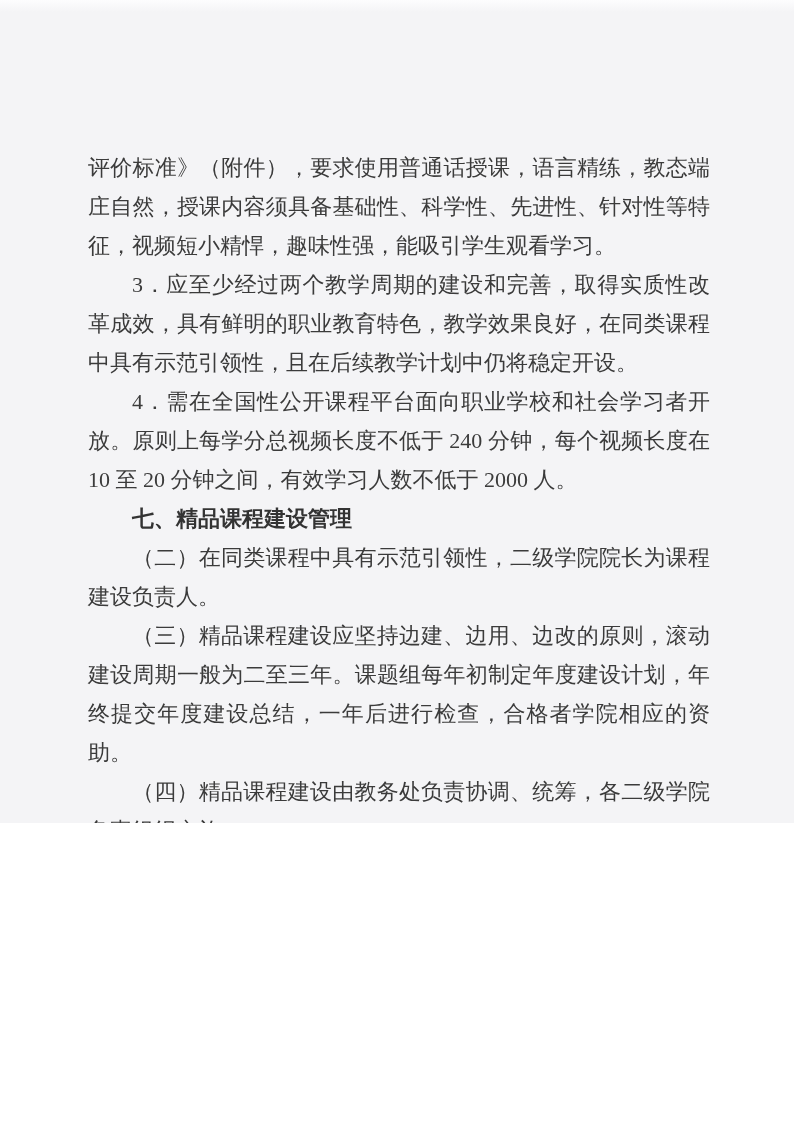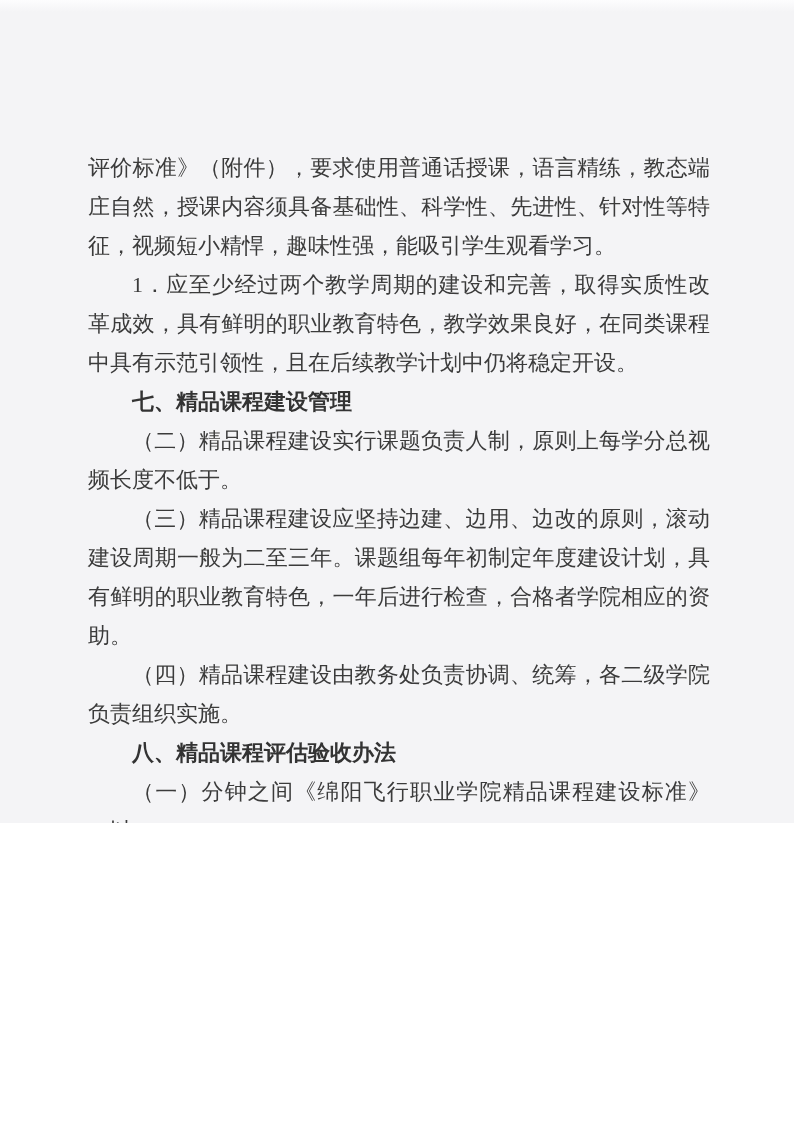--- a/index.html
+++ b/index.html
@@ -62,23 +62,24 @@
     color: #4a4a4a;
     font-family: "Liberation Serif", serif;
   }
 </style>
 </head>
 <body>
 
 <div class="scan-page">
   <div class="content">
       <p class="">评价标准》（附件），要求使用普通话授课，语言精练，教态端庄自然，授课内容须具备基础性、科学性、先进性、针对性等特征，视频短小精悍，趣味性强，能吸引学生观看学习。</p>
-      <p class="indent">1．应至少经过两个教学周期的建设和完善，取得实质性改革成效，具有鲜明的职业教育特色，教学效果良好，在同类课程中具有示范引领性，且在后续教学计划中仍将稳定开设。</p>
+      <p class="indent">3．应至少经过两个教学周期的建设和完善，取得实质性改革成效，具有鲜明的职业教育特色，教学效果良好，在同类课程中具有示范引领性，且在后续教学计划中仍将稳定开设。</p>
+      <p class="indent">4．需在全国性公开课程平台面向职业学校和社会学习者开放。原则上每学分总视频长度不低于 240 分钟，每个视频长度在 10 至 20 分钟之间，有效学习人数不低于 2000 人。</p>
       <p class="heading indent">七、精品课程建设管理</p>
-      <p class="indent">（二）精品课程建设实行课题负责人制，原则上每学分总视频长度不低于。</p>
-      <p class="indent">（三）精品课程建设应坚持边建、边用、边改的原则，滚动建设周期一般为二至三年。课题组每年初制定年度建设计划，具有鲜明的职业教育特色，一年后进行检查，合格者学院相应的资助。</p>
+      <p class="indent">（二）在同类课程中具有示范引领性，二级学院院长为课程建设负责人。</p>
+      <p class="indent">（三）精品课程建设应坚持边建、边用、边改的原则，滚动建设周期一般为二至三年。课题组每年初制定年度建设计划，年终提交年度建设总结，一年后进行检查，合格者学院相应的资助。</p>
       <p class="indent">（四）精品课程建设由教务处负责协调、统筹，各二级学院负责组织实施。</p>
       <p class="heading indent">八、精品课程评估验收办法</p>
       <p class="indent">（一）分钟之间《绵阳飞行职业学院精品课程建设标准》（以</p>
     </div>
   <div class="page-number">— 9 —</div>
   <div class="page-edge-bottom"></div>
 </div>
 
 </body></html>

